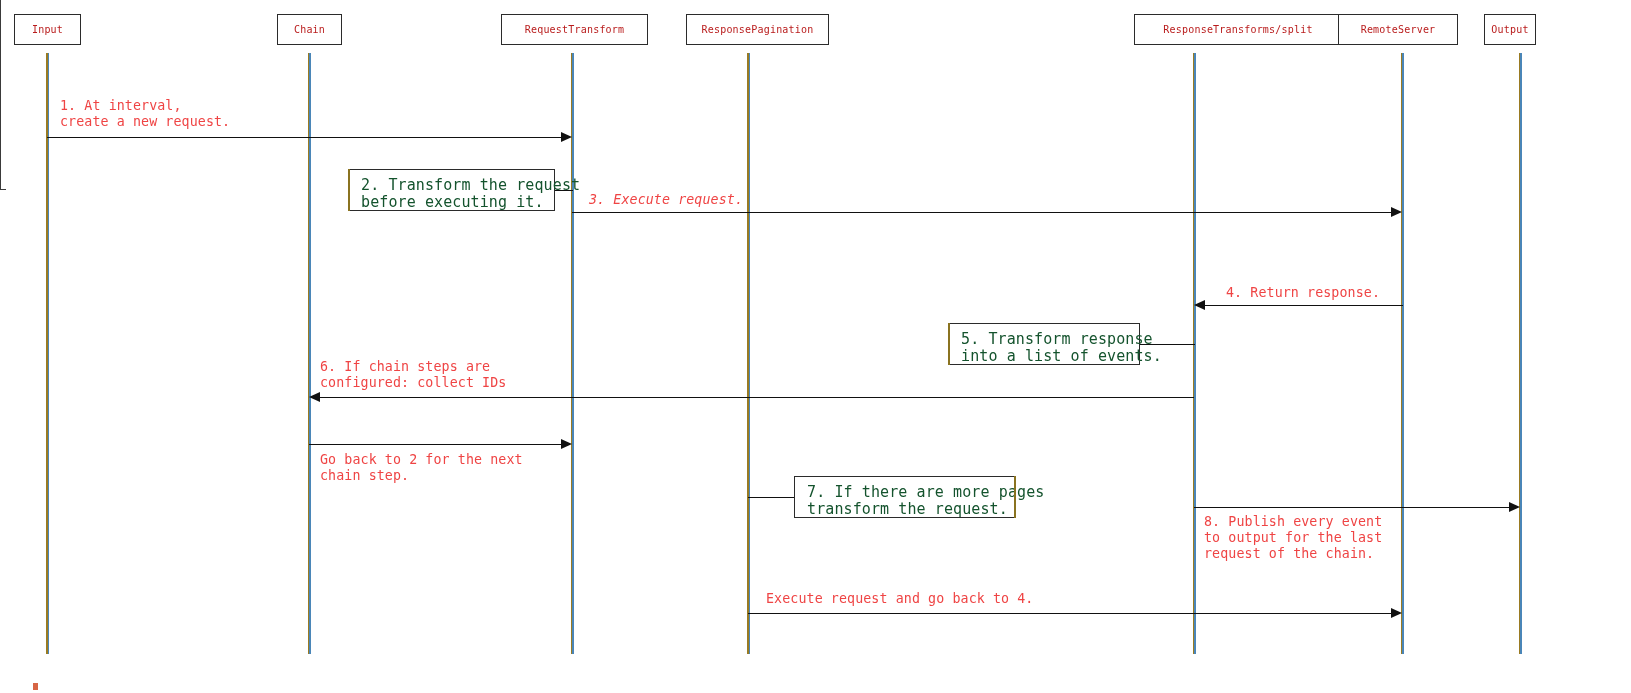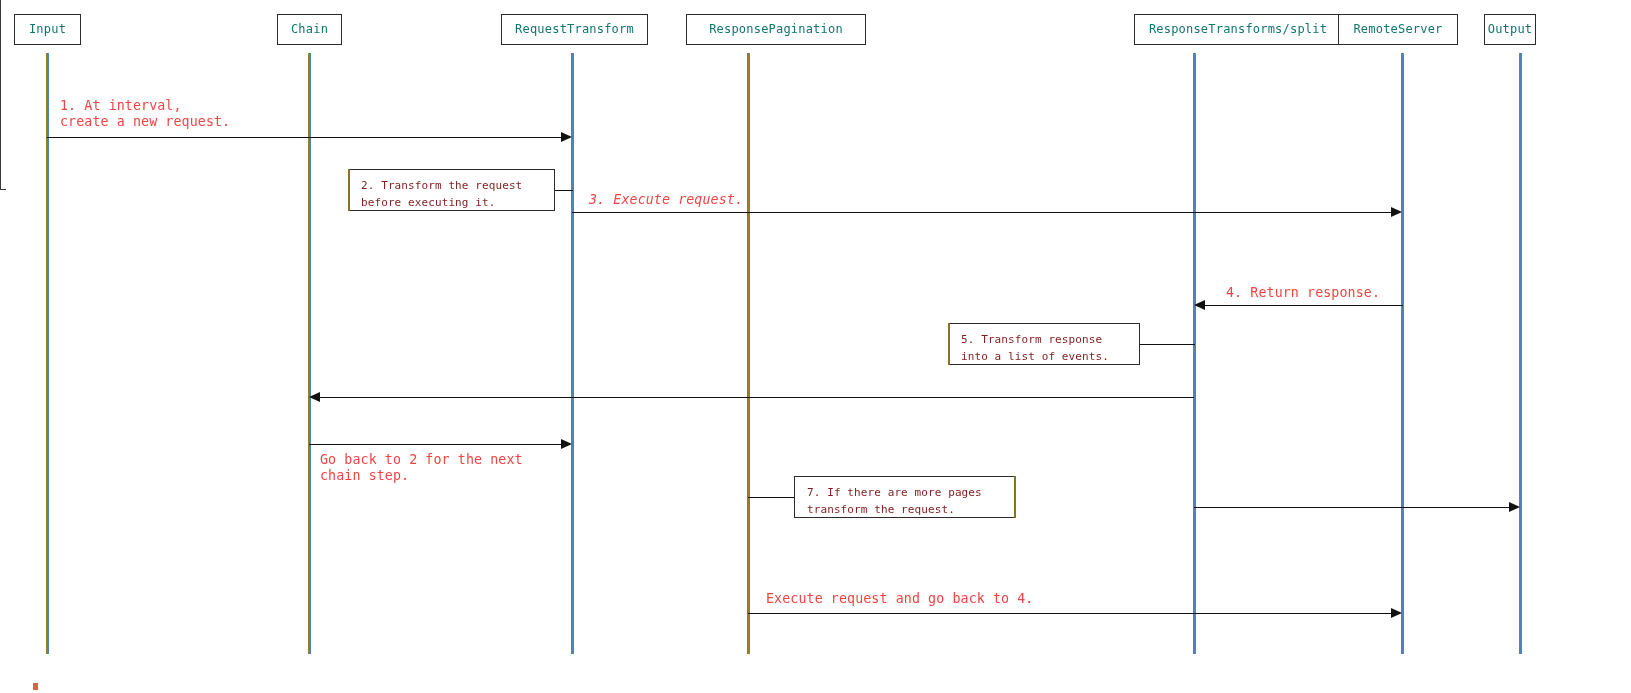--- a/index.html
+++ b/index.html
@@ -44,22 +44,22 @@
 
   
   .participant {
     position: absolute;
     box-sizing: border-box;
     border: 1px solid #8a7320;
     background: #ffffff;
     height: 31px;
     line-height: 29px;
     text-align: center;
-    font-size: 12px;
-    color: #0f766e;
+    font-size: 10px;
+    color: #b91c1c;
     letter-spacing: 0.2px;
     white-space: nowrap;
   }
   .participant .inner-dark {
     position: absolute;
     left: -1px; top: -1px; right: -1px; bottom: -1px;
     border: 1px solid #2b2b2b;
     pointer-events: none;
   }
   .participant span { position: relative; z-index: 2; }
@@ -97,22 +97,22 @@
     white-space: pre;
     letter-spacing: 0.1px;
   }
 
   
   .note {
     position: absolute;
     box-sizing: border-box;
     border: 1px solid #2b2b2b;
     background: #ffffff;
-    font-size: 11px;
-    color: #7f1d1d;
+    font-size: 15px;
+    color: #14532d;
     line-height: 17px;
     padding: 7px 11px 7px 12px;
     white-space: pre;
     letter-spacing: 0.1px;
   }
   .note::after {
     content: "";
     position: absolute;
     left: -1px; top: -1px; bottom: -1px;
     width: 2px;
@@ -144,21 +144,21 @@
   <div class="participant" style="left:277px; top:14px; width:65px;">
     <div class="inner-dark"></div>
     <span>Chain</span>
   </div>
 
   <div class="participant" style="left:501px; top:14px; width:147px;">
     <div class="inner-dark"></div>
     <span>RequestTransform</span>
   </div>
 
-  <div class="participant" style="left:686px; top:14px; width:180px;">
+  <div class="participant" style="left:686px; top:14px; width:143px;">
     <div class="inner-dark"></div>
     <span>ResponsePagination</span>
   </div>
 
   <div class="participant" style="left:1086px; top:14px; width:208px;margin-left:48px;">
     <div class="inner-dark"></div>
     <span>ResponseTransforms/split</span>
   </div>
 
   <div class="participant" style="left:1338px; top:14px; width:120px;">
@@ -193,32 +193,37 @@
   <div class="arrowhead right" style="left:1391px; top:207px;"></div>
 
   <div class="msg-label" style="left:1226px; top:285px;">4. Return response.</div>
   <div class="msg-line" style="left:1205px; top:305px; width:198px;"></div>
   <div class="arrowhead left" style="left:1194px; top:300px;"></div>
 
   <div class="note-stem" style="left:1140px; top:344px; width:55px;"></div>
   <div class="note" style="left:948px; top:323px; width:192px; height:42px;">5. Transform response
 into a list of events.</div>
 
+  <div class="msg-label" style="left:320px; top:359px;">6. If chain steps are
+configured: collect IDs</div>
   <div class="msg-line" style="left:320px; top:397px; width:874px;"></div>
   <div class="arrowhead left" style="left:309px; top:392px;"></div>
 
   <div class="msg-line" style="left:309px; top:444px; width:252px;"></div>
   <div class="arrowhead right" style="left:561px; top:439px;"></div>
   <div class="msg-label" style="left:320px; top:452px;">Go back to 2 for the next
 chain step.</div>
 
   <div class="note-stem" style="left:748px; top:497px; width:48px;"></div>
   <div class="note right-edge" style="left:794px; top:476px; width:222px; height:42px;">7. If there are more pages
 transform the request.</div>
 
   <div class="msg-line" style="left:1194px; top:507px; width:315px;"></div>
   <div class="arrowhead right" style="left:1509px; top:502px;"></div>
+  <div class="msg-label" style="left:1204px; top:514px;">8. Publish every event
+to output for the last
+request of the chain.</div>
 
   <div class="msg-label" style="left:766px; top:591px;">Execute request and go back to 4.</div>
   <div class="msg-line" style="left:748px; top:613px; width:643px;"></div>
   <div class="arrowhead right" style="left:1391px; top:608px;"></div>
 
 </div>
 
 </body></html>

